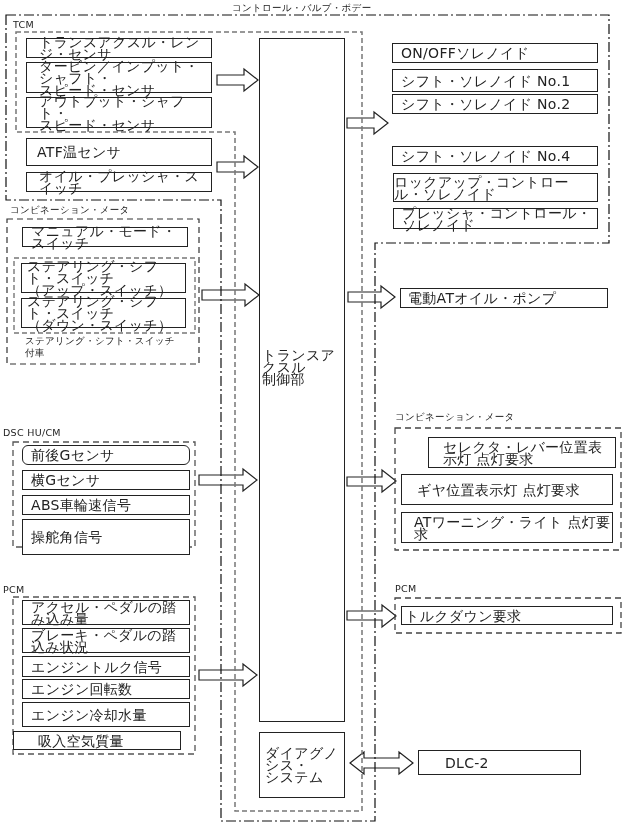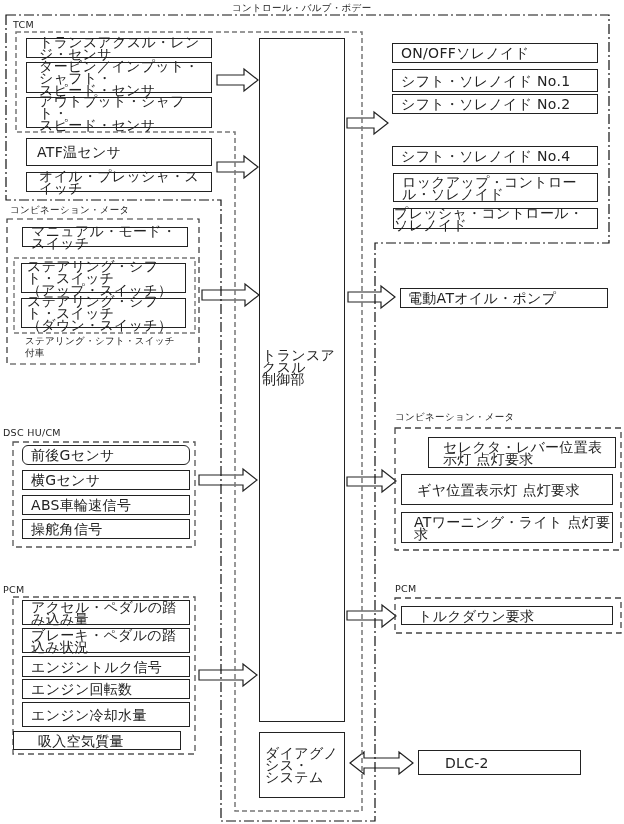--- a/index.html
+++ b/index.html
@@ -69,45 +69,45 @@
 
   <div class="box" style="left:22px;top:227px;width:166px;height:20px;padding-left:8px;">マニュアル・モード・スイッチ</div>
   <div class="box" style="left:21px;top:263px;width:165px;height:30px;padding-left:5px;">ステアリング・シフト・スイッチ
 （アップ・スイッチ）</div>
   <div class="box" style="left:21px;top:298px;width:165px;height:30px;padding-left:5px;">ステアリング・シフト・スイッチ
 （ダウン・スイッチ）</div>
 
   <div class="box" style="left:22px;top:445px;width:168px;height:20px;padding-left:8px;border-radius:6px;">前後Gセンサ</div>
   <div class="box" style="left:22px;top:470px;width:168px;height:20px;padding-left:8px;">横Gセンサ</div>
   <div class="box" style="left:22px;top:495px;width:168px;height:20px;padding-left:8px;">ABS車輪速信号</div>
-  <div class="box" style="left:22px;top:519px;width:168px;height:20px;padding-left:8px;">操舵角信号</div>
+  <div class="box" style="left:22px;top:519px;width:168px;height:36px;padding-left:8px;">操舵角信号</div>
 
   <div class="box" style="left:22px;top:600px;width:168px;height:25px;padding-left:8px;">アクセル・ペダルの踏み込み量</div>
   <div class="box" style="left:22px;top:628px;width:168px;height:25px;padding-left:8px;">ブレーキ・ペダルの踏込み状況</div>
   <div class="box" style="left:22px;top:656px;width:168px;height:21px;padding-left:8px;">エンジントルク信号</div>
   <div class="box" style="left:22px;top:679px;width:168px;height:20px;padding-left:8px;">エンジン回転数</div>
   <div class="box" style="left:22px;top:702px;width:168px;height:25px;padding-left:8px;">エンジン冷却水量</div>
   <div class="box" style="left:13px;top:731px;width:168px;height:19px;padding-left:24px;">吸入空気質量</div>
 
   <div class="box" style="left:259px;top:38px;width:86px;height:684px;padding-left:2px;">
     <span style="position:absolute;left:2px;top:310px;">トランスアクスル
 制御部</span>
   </div>
   <div class="box" style="left:259px;top:732px;width:86px;height:66px;padding-left:5px;">ダイアグノシス・
 システム</div>
 
   <div class="box" style="left:392px;top:43px;width:206px;height:20px;padding-left:8px;">ON/OFFソレノイド</div>
   <div class="box" style="left:392px;top:69px;width:206px;height:23px;padding-left:8px;">シフト・ソレノイド No.1</div>
   <div class="box" style="left:392px;top:94px;width:206px;height:20px;padding-left:8px;">シフト・ソレノイド No.2</div>
   <div class="box" style="left:392px;top:146px;width:206px;height:20px;padding-left:8px;">シフト・ソレノイド No.4</div>
-  <div class="box" style="left:393px;top:173px;width:205px;height:29px;padding-left:8px;">ロックアップ・コントロール・ソレノイド</div>
-  <div class="box" style="left:393px;top:208px;width:205px;height:21px;">プレッシャ・コントロール・ソレノイド</div>
+  <div class="box" style="left:393px;top:173px;width:205px;height:29px;padding-left:0;">ロックアップ・コントロール・ソレノイド</div>
+  <div class="box" style="left:393px;top:208px;width:205px;height:21px;padding-left:8px;">プレッシャ・コントロール・ソレノイド</div>
 
   <div class="box" style="left:400px;top:288px;width:208px;height:20px;padding-left:7px;">電動ATオイル・ポンプ</div>
 
   <div class="box" style="left:401px;top:437px;width:188px;height:31px;padding-left:14px;margin-left:27px;">セレクタ・レバー位置表示灯 点灯要求</div>
   <div class="box" style="left:401px;top:474px;width:212px;height:31px;padding-left:15px;">ギヤ位置表示灯 点灯要求</div>
   <div class="box" style="left:401px;top:512px;width:212px;height:31px;padding-left:12px;">ATワーニング・ライト 点灯要求</div>
 
-  <div class="box" style="left:401px;top:606px;width:212px;height:19px;padding-left:16px;">トルクダウン要求</div>
+  <div class="box" style="left:401px;top:606px;width:212px;height:19px;padding-left:3px;">トルクダウン要求</div>
 
   <div class="box" style="left:418px;top:750px;width:163px;height:25px;padding-left:26px;">DLC-2</div>
 </div>
 
 </body></html>

